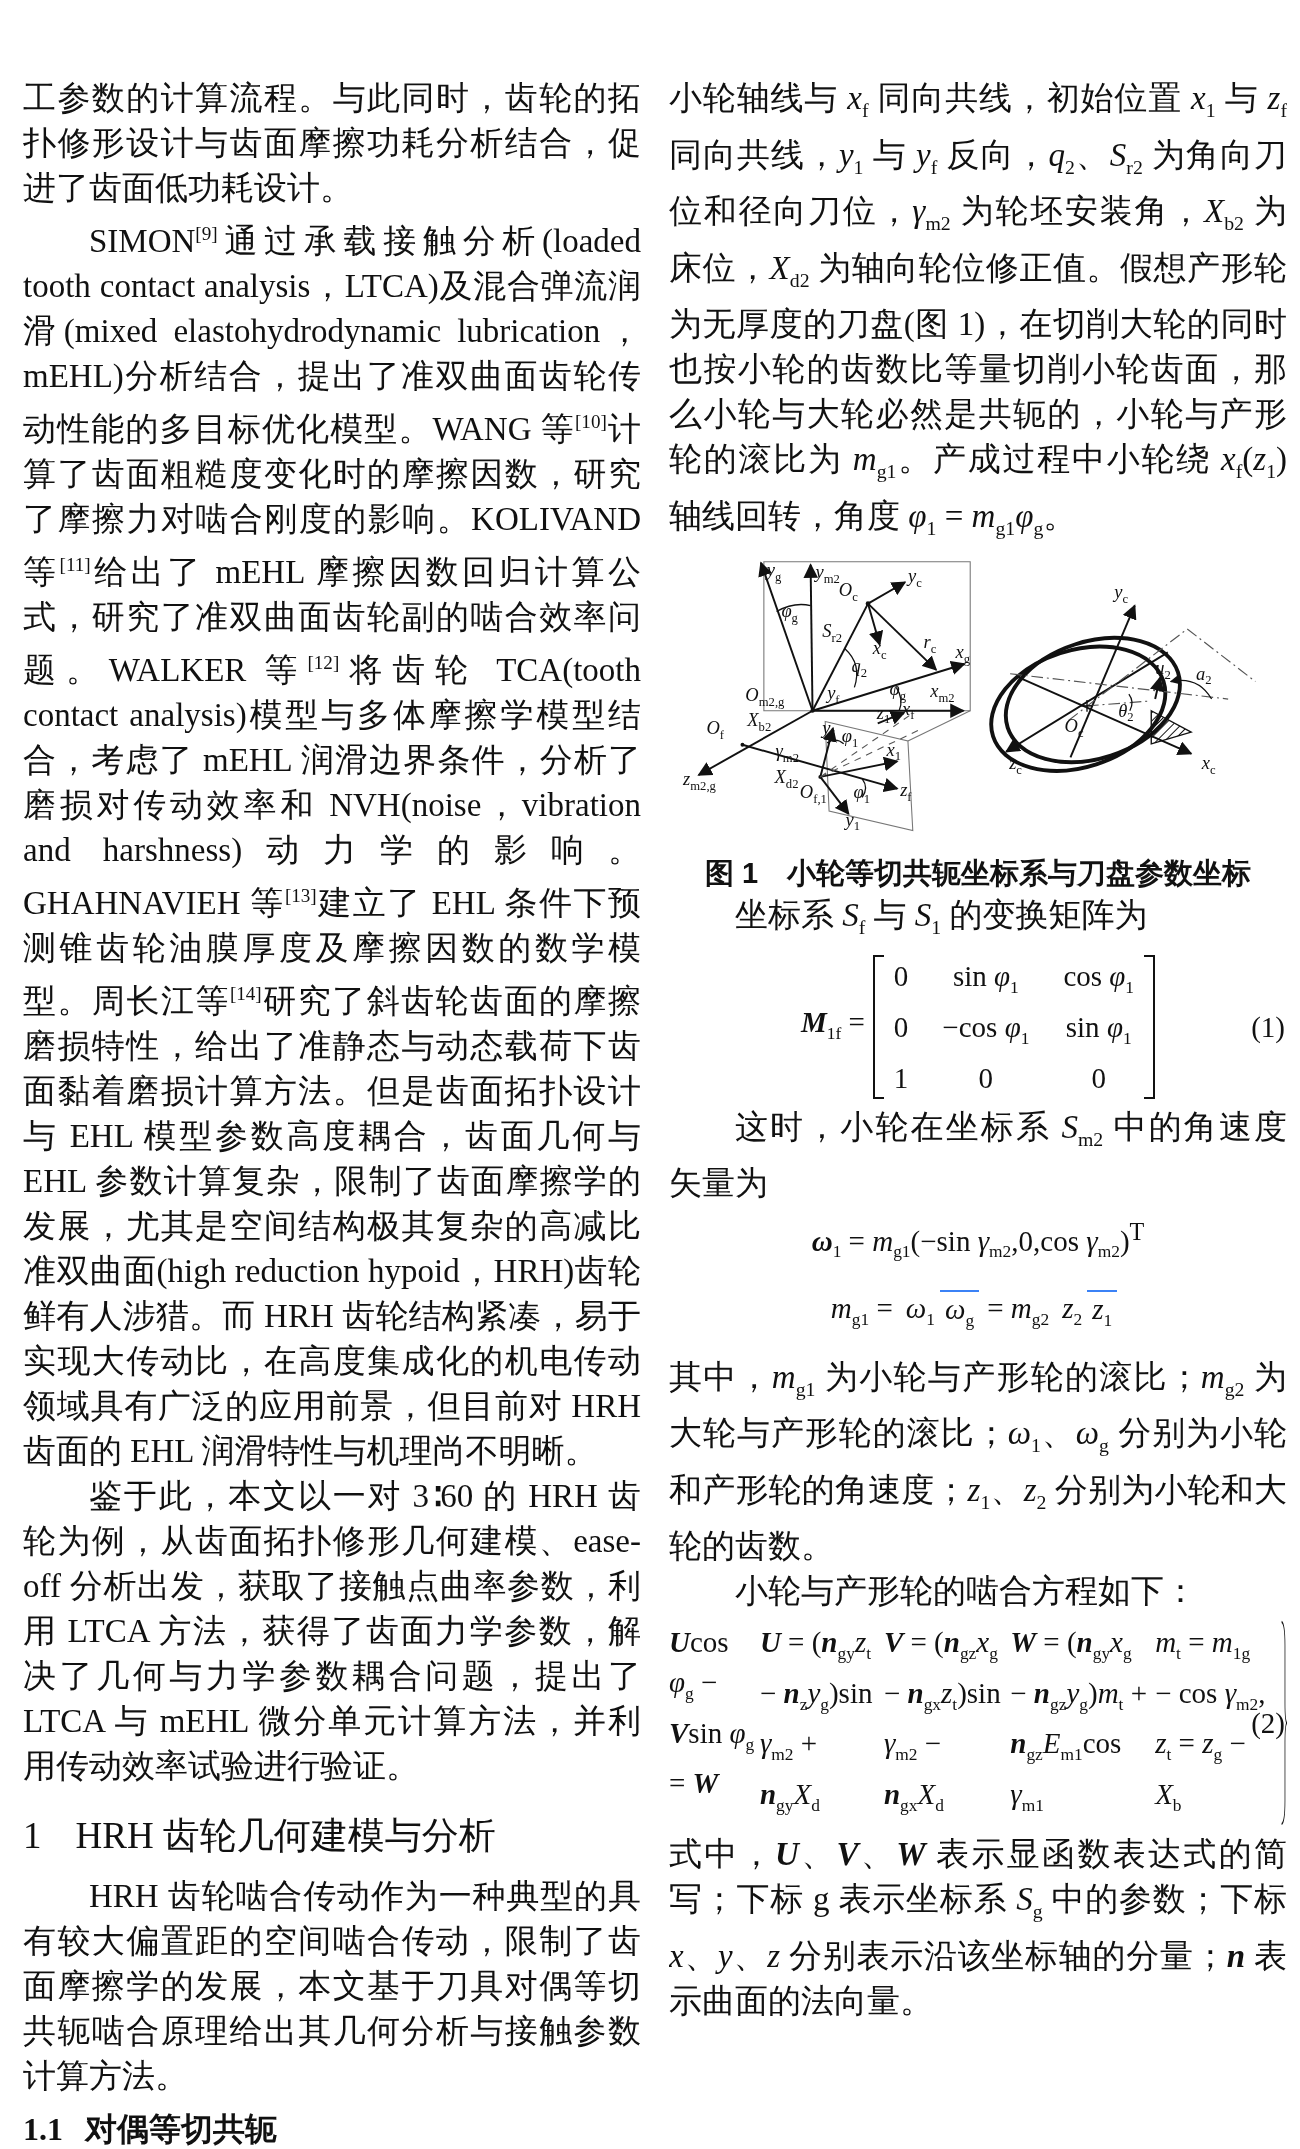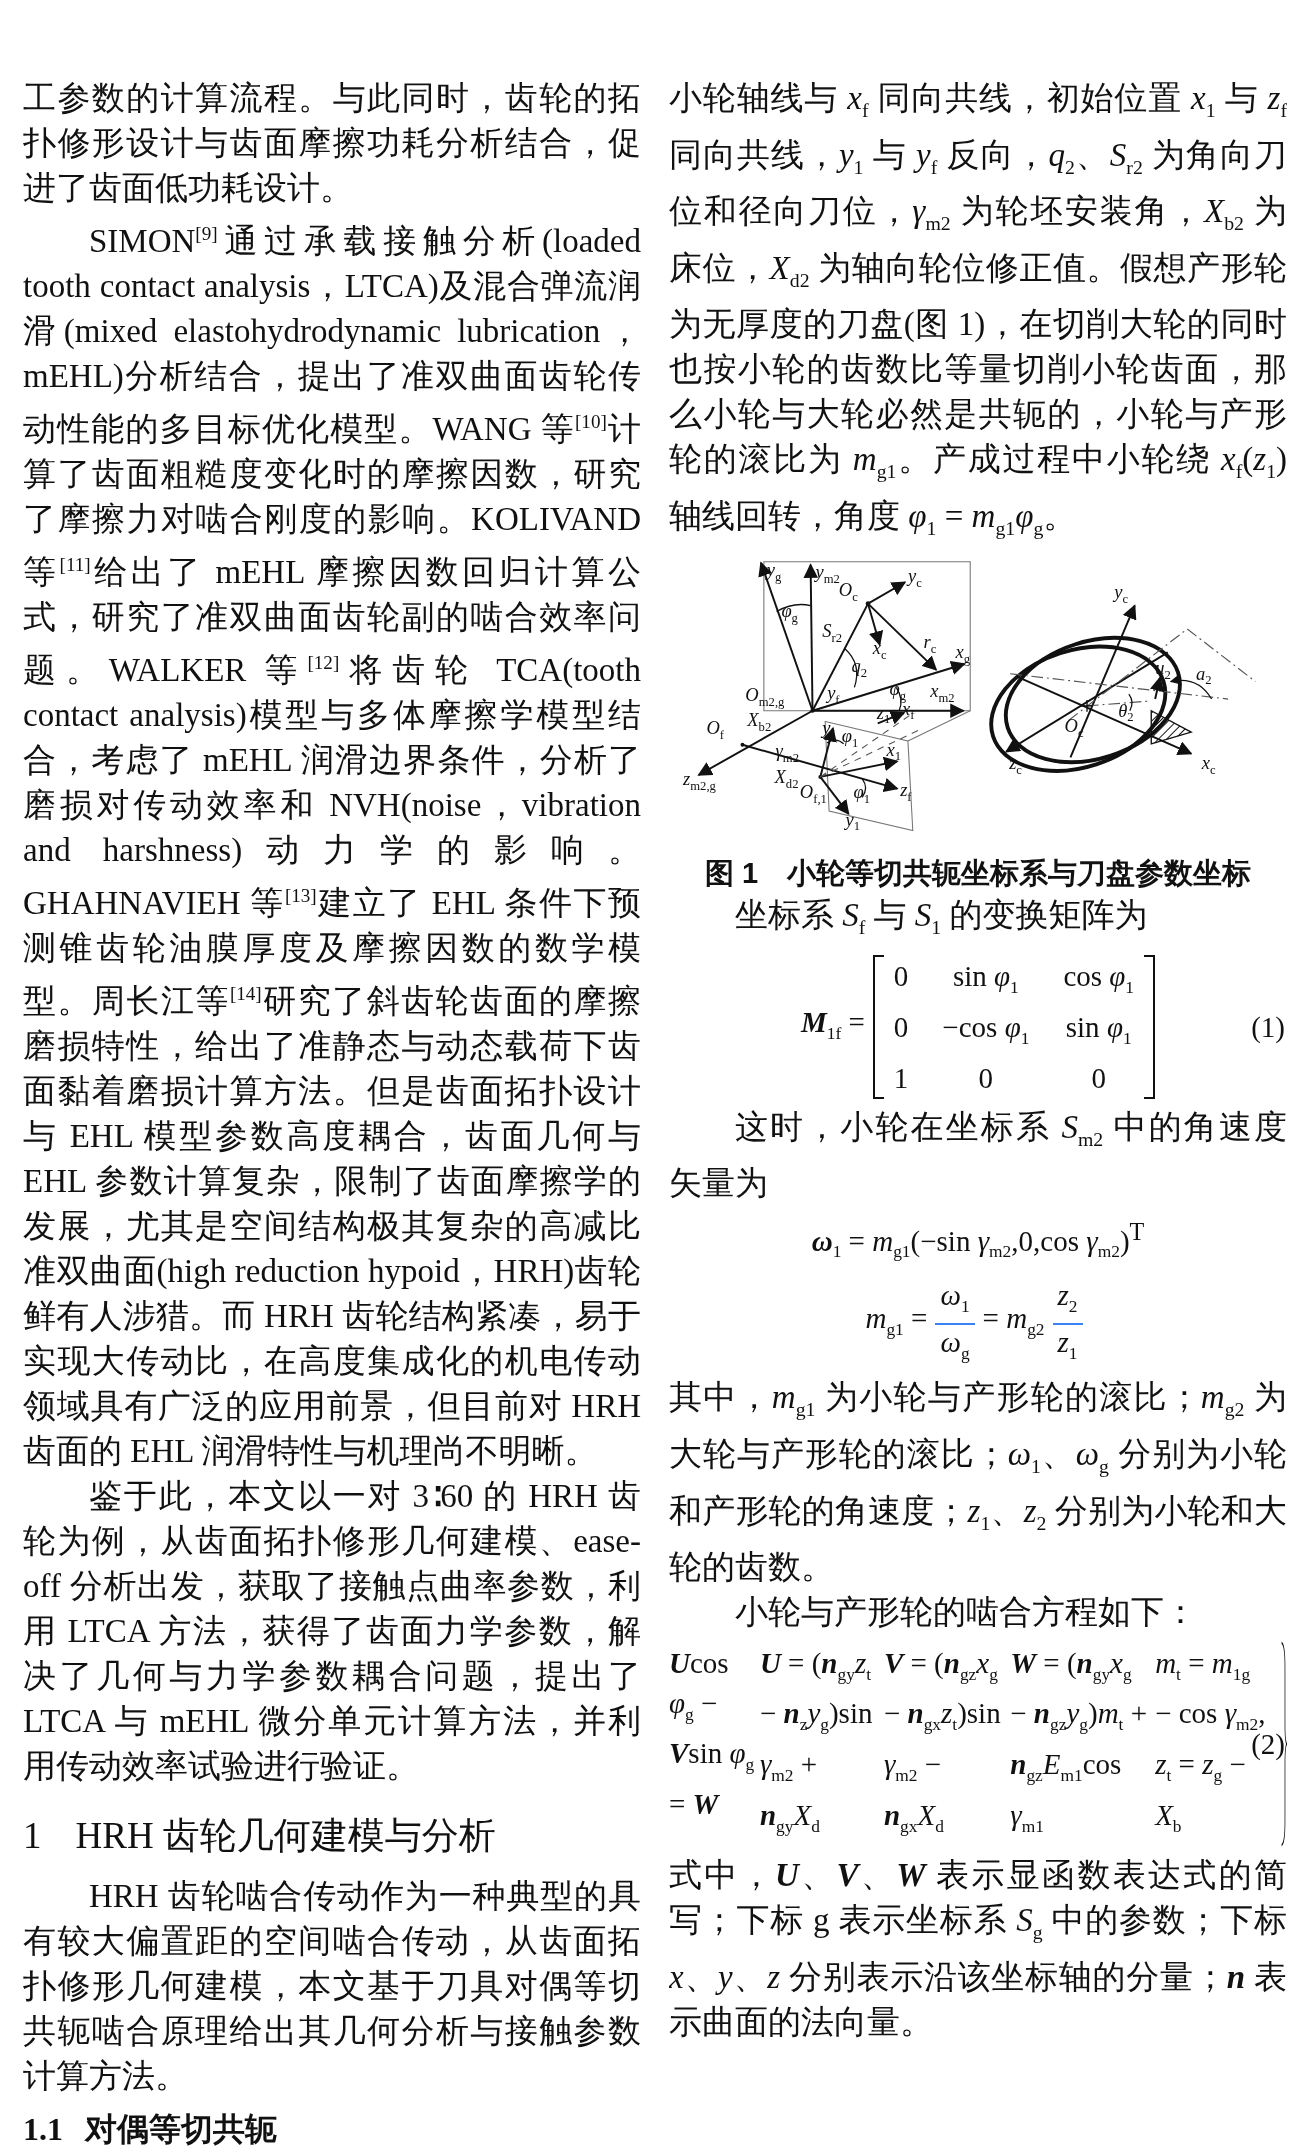--- a/index.html
+++ b/index.html
@@ -17,21 +17,21 @@
   figure.fig{margin:4px 0 0 0;text-align:center;}
   .capcn{text-align:center;font-family:"Liberation Sans","DejaVu Sans",sans-serif;font-weight:700;font-size:29px;line-height:40px;margin-top:2px;}
   .capen{text-align:center;font-weight:700;font-size:28px;line-height:37px;margin-bottom:6px;}
   .eqwrap{position:relative;display:flex;justify-content:center;align-items:center;font-size:29px;line-height:40px;margin:6px 0;}
   .eqnum{position:absolute;right:2px;top:50%;transform:translateY(-50%);font-size:29px;}
   .matwrap{display:flex;align-items:center;gap:8px;}
   .mat{display:grid;grid-template-columns:auto auto auto;column-gap:34px;row-gap:2px;text-align:center;line-height:38px;padding:2px 2px;}
   .brk{width:9px;align-self:stretch;}
   .brk.l{border-left:2.5px solid #111;border-top:2.5px solid #111;border-bottom:2.5px solid #111;}
   .brk.r{border-right:2.5px solid #111;border-top:2.5px solid #111;border-bottom:2.5px solid #111;}
-  .frac{display:inline-flex;flex-direction:column;align-items:center;vertical-align:middle;margin:0 8px;line-height:34px;}
+  .frac{display:inline-flex;flex-direction:row;align-items:center;vertical-align:middle;margin:12px 8px;line-height:34px;}
   .frac .nu{padding:0 5px;}
   .frac .de{border-top:2px solid #3b82f6;padding:0 5px;}
   .sys{display:flex;align-items:center;gap:10px;}
   .syslines{display:flex;flex-direction:row;gap:2px;text-align:left;line-height:40px;}
   .flabel{font-family:"Liberation Serif","DejaVu Serif",serif;font-size:19px;fill:#111;}
   .fig svg .ax{stroke:#111;stroke-width:2;fill:none;}
   .fig svg .thin{stroke:#777;stroke-width:1.1;fill:none;}
   .fig svg .arc{stroke:#111;stroke-width:1.3;fill:none;}
   .fig svg .dd{stroke:#555;stroke-width:1.2;fill:none;stroke-dasharray:12 4 2 4;}
   .fig svg .dash{stroke:#555;stroke-width:1.1;fill:none;stroke-dasharray:7 6;}
@@ -40,21 +40,21 @@
 </head>
 <body>
 
 <div class="page">
 
   <div class="col">
     <p class="b nf">工参数的计算流程。与此同时，齿轮的拓扑修形设计与齿面摩擦功耗分析结合，促进了齿面低功耗设计。</p>
     <p class="b">SIMON<sup>[9]</sup>通过承载接触分析(loaded tooth contact analysis，LTCA)及混合弹流润滑(mixed elastohydrodynamic lubrication，mEHL)分析结合，提出了准双曲面齿轮传动性能的多目标优化模型。WANG 等<sup>[10]</sup>计算了齿面粗糙度变化时的摩擦因数，研究了摩擦力对啮合刚度的影响。KOLIVAND 等<sup>[11]</sup>给出了 mEHL 摩擦因数回归计算公式，研究了准双曲面齿轮副的啮合效率问题。WALKER 等<sup>[12]</sup>将齿轮 TCA(tooth contact analysis)模型与多体摩擦学模型结合，考虑了 mEHL 润滑边界条件，分析了磨损对传动效率和 NVH(noise，vibration and harshness)动力学的影响。GHAHNAVIEH 等<sup>[13]</sup>建立了 EHL 条件下预测锥齿轮油膜厚度及摩擦因数的数学模型。周长江等<sup>[14]</sup>研究了斜齿轮齿面的摩擦磨损特性，给出了准静态与动态载荷下齿面黏着磨损计算方法。但是齿面拓扑设计与 EHL 模型参数高度耦合，齿面几何与 EHL 参数计算复杂，限制了齿面摩擦学的发展，尤其是空间结构极其复杂的高减比准双曲面(high reduction hypoid，HRH)齿轮鲜有人涉猎。而 HRH 齿轮结构紧凑，易于实现大传动比，在高度集成化的机电传动领域具有广泛的应用前景，但目前对 HRH 齿面的 EHL 润滑特性与机理尚不明晰。</p>
     <p class="b">鉴于此，本文以一对 3∶60 的 HRH 齿轮为例，从齿面拓扑修形几何建模、ease-off 分析出发，获取了接触点曲率参数，利用 LTCA 方法，获得了齿面力学参数，解决了几何与力学参数耦合问题，提出了 LTCA 与 mEHL 微分单元计算方法，并利用传动效率试验进行验证。</p>
     <h2 class="h1"><span class="num">1</span><span>HRH 齿轮几何建模与分析</span></h2>
-    <p class="b">HRH 齿轮啮合传动作为一种典型的具有较大偏置距的空间啮合传动，从齿面拓扑修形几何建模，本文基于刀具对偶等切共轭啮合原理给出其几何分析与接触参数计算方法。</p>
+    <p class="b">HRH 齿轮啮合传动作为一种典型的具有较大偏置距的空间啮合传动，限制了齿面摩擦学的发展，本文基于刀具对偶等切共轭啮合原理给出其几何分析与接触参数计算方法。</p>
     <h3 class="h2"><span class="num">1.1</span><span>对偶等切共轭</span></h3>
 
   </div>
 
   <div class="col">
     <p class="b nf">小轮轴线与 <i>x</i><sub>f</sub> 同向共线，初始位置 <i>x</i><sub>1</sub> 与 <i>z</i><sub>f</sub> 同向共线，<i>y</i><sub>1</sub> 与 <i>y</i><sub>f</sub> 反向，<i>q</i><sub>2</sub>、<i>S</i><sub>r2</sub> 为角向刀位和径向刀位，<i>γ</i><sub>m2</sub> 为轮坯安装角，<i>X</i><sub>b2</sub> 为床位，<i>X</i><sub>d2</sub> 为轴向轮位修正值。假想产形轮为无厚度的刀盘(图 1)，在切削大轮的同时也按小轮的齿数比等量切削小轮齿面，那么小轮与大轮必然是共轭的，小轮与产形轮的滚比为 <i>m</i><sub>g1</sub>。产成过程中小轮绕 <i>x</i><sub>f</sub>(<i>z</i><sub>1</sub>)轴线回转，角度 <i>φ</i><sub>1</sub> = <i>m</i><sub>g1</sub><i>φ</i><sub>g</sub>。</p>
 
     <figure class="fig">
       <svg width="594" height="292" viewBox="0 0 610 300" xmlns="http://www.w3.org/2000/svg">
         <defs>

